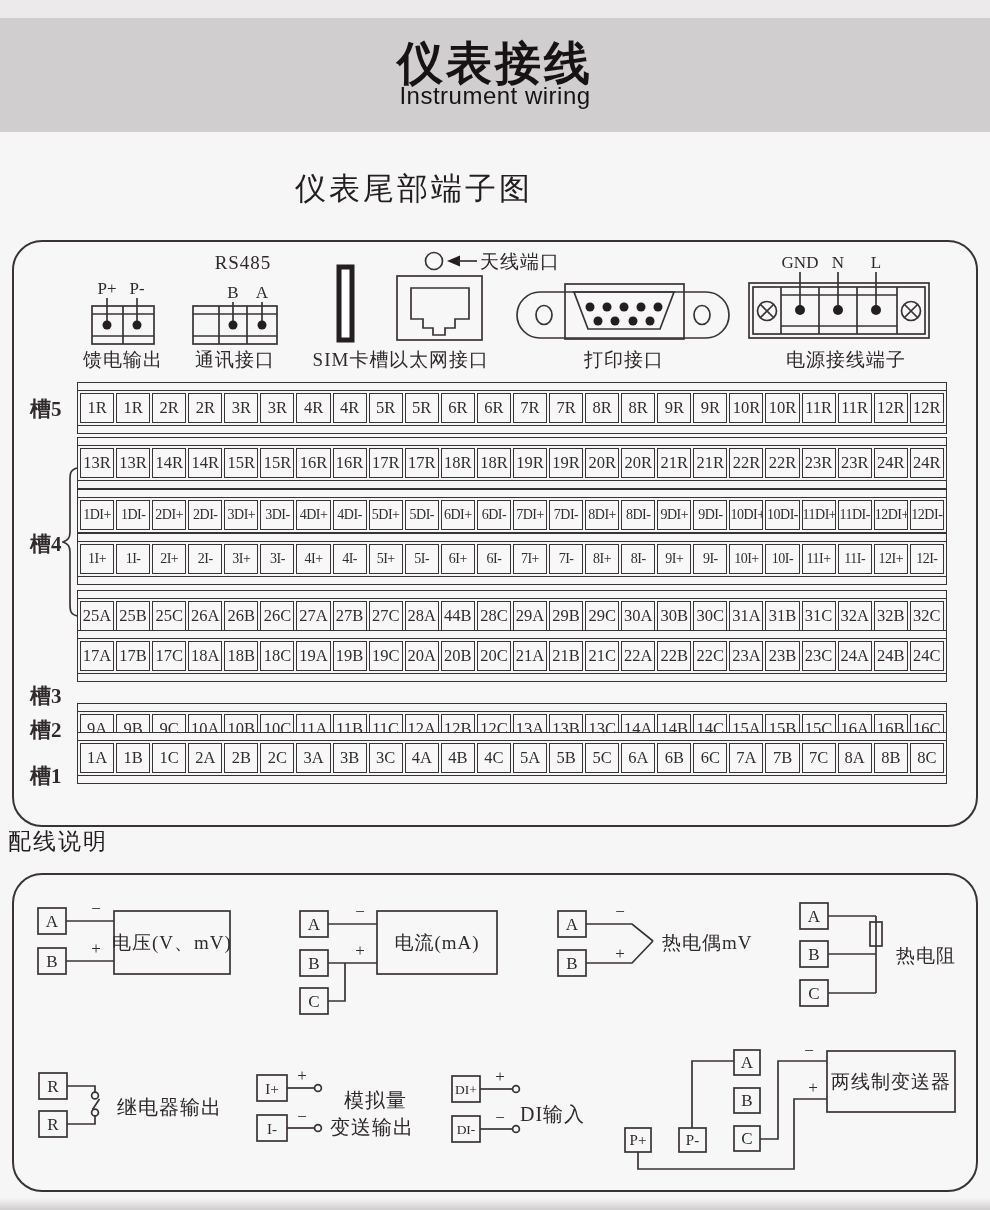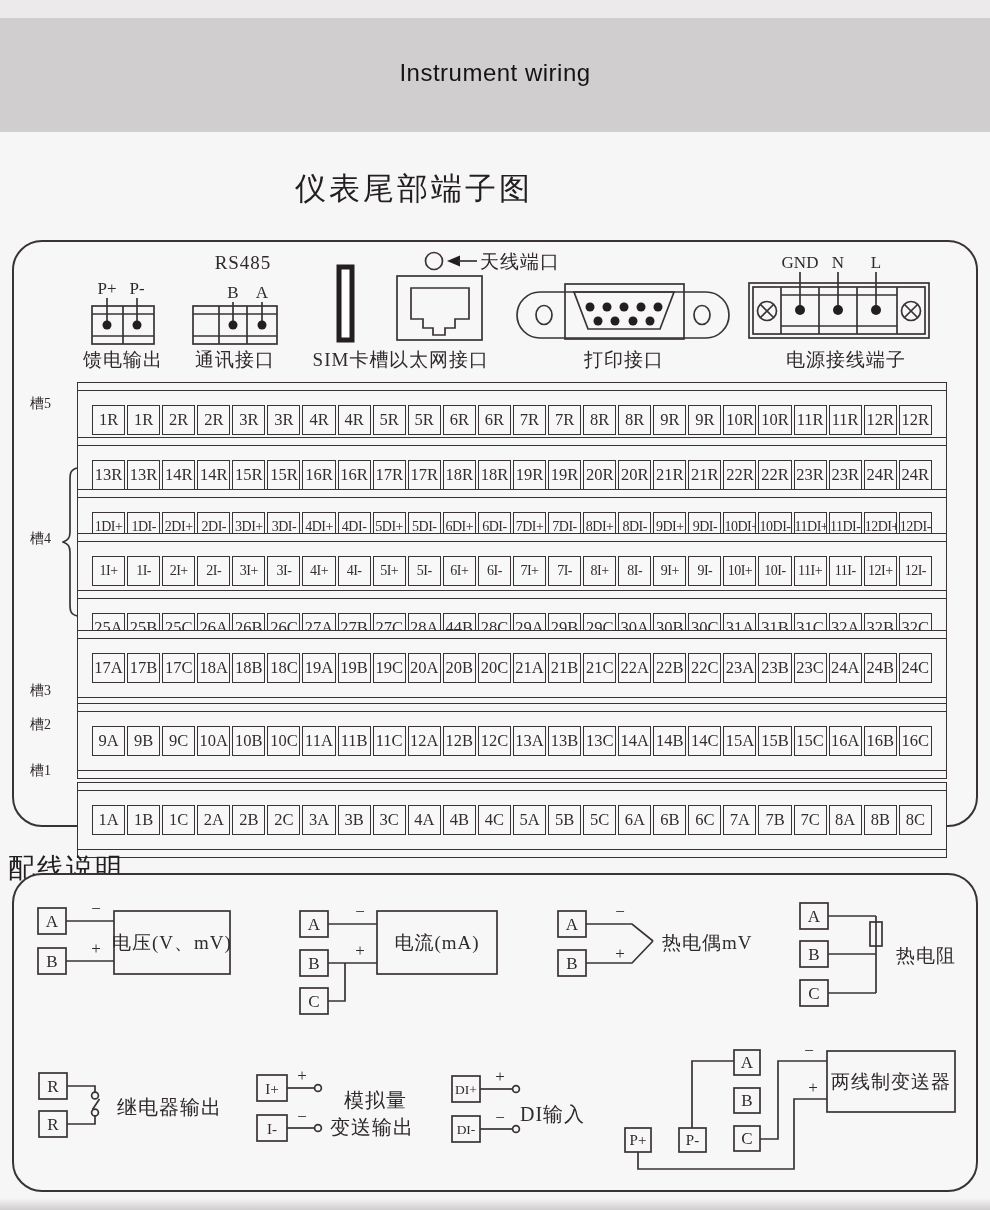--- a/index.html
+++ b/index.html
@@ -11,50 +11,51 @@
         display:flex;flex-direction:column;align-items:center;justify-content:center;}
   .band .title{font-family:"Liberation Sans",sans-serif;font-weight:700;font-size:46px;
         letter-spacing:3px;color:#171314;line-height:1.0;}
   .band .subtitle{font-family:"Liberation Sans",sans-serif;font-size:24px;color:#171314;
         margin-top:-4px;letter-spacing:0.5px;}
   .section-heading{position:absolute;left:0;top:168px;width:828px;text-align:center;
         font-size:31px;letter-spacing:3px;color:#231f20;font-family:"Liberation Sans",sans-serif;}
   .panel{position:absolute;left:12px;background:#f8f7f7;border:2.4px solid #3a3335;border-radius:30px;}
   #panel1{top:240px;width:962px;height:583px;}
   #panel2{top:873px;width:962px;height:315px;}
-  .wiring-heading{position:absolute;left:8px;top:826px;font-size:27px;letter-spacing:2px;color:#231f20;margin-top:24px;}
+  .wiring-heading{position:absolute;left:8px;top:826px;font-size:23px;letter-spacing:2px;color:#231f20;}
   
   .strip{position:absolute;left:63px;width:868px;border:1.5px solid #3a3335;background:#f8f7f7;}
   .strip .bar{height:7px;}
   .strip .bar.top{border-bottom:1.5px solid #3a3335;}
   .strip .bar.bottom{border-top:1.5px solid #3a3335;}
-  .cells{display:flex;gap:2px;margin:14px;}
+  .cells{display:flex;gap:2px;margin:2px;}
   .cell{flex:1 1 0;min-width:0;text-align:center;border:1.2px solid #3a3335;background:#f9f8f8;
         font-size:16.5px;line-height:28px;white-space:nowrap;overflow:hidden;color:#332d2e;}
   .cells.small .cell{font-size:14px;letter-spacing:-0.5px;}
-  .slot-label{position:absolute;left:16px;width:46px;font-size:14px;color:#2f2a2b;white-space:nowrap;}
+  .slot-label{position:absolute;left:16px;width:46px;font-size:21px;color:#2f2a2b;white-space:nowrap;font-weight:bold;}
   
   .ln{stroke:#3a3335;fill:none;stroke-width:1.7;}
   .thick{stroke:#231f20;fill:#ffffff;stroke-width:5;}
   .dot{fill:#231f20;stroke:none;}
   svg text{fill:#2f2a2b;font-family:"Liberation Serif",serif;}
   .pin{font-size:17px;}
   .cn{font-size:19px;letter-spacing:1px;}
   .sign{font-size:17px;}
   .bigcn{font-size:19px;letter-spacing:1px;}
   .bottom-strip{position:absolute;left:0;bottom:0;width:990px;height:12px;
         background:linear-gradient(to bottom,rgba(208,206,207,0),#cfcdce);}
 </style>
 </head>
 <body>
 
 <div class="page">
 
   <div class="top-strip"></div>
   <div class="band">
+    <div class="title">仪表接线</div>
     <div class="subtitle">Instrument wiring</div>
   </div>
 
   <div class="section-heading">仪表尾部端子图</div>
 
   <div class="panel" id="panel1">
 
     <svg width="962" height="132" viewBox="0 0 962 132">
 
       <g>
@@ -365,21 +366,21 @@
           <div class="cell">14C</div>
           <div class="cell">15A</div>
           <div class="cell">15B</div>
           <div class="cell">15C</div>
           <div class="cell">16A</div>
           <div class="cell">16B</div>
           <div class="cell">16C</div>
         </div>
         <div class="bar bottom"></div>
     </div>
-    <div class="strip" style="top:540px">
+    <div class="strip" style="top:490px">
       <div class="bar top"></div>
         <div class="cells">
           <div class="cell">1A</div>
           <div class="cell">1B</div>
           <div class="cell">1C</div>
           <div class="cell">2A</div>
           <div class="cell">2B</div>
           <div class="cell">2C</div>
           <div class="cell">3A</div>
           <div class="cell">3B</div>

